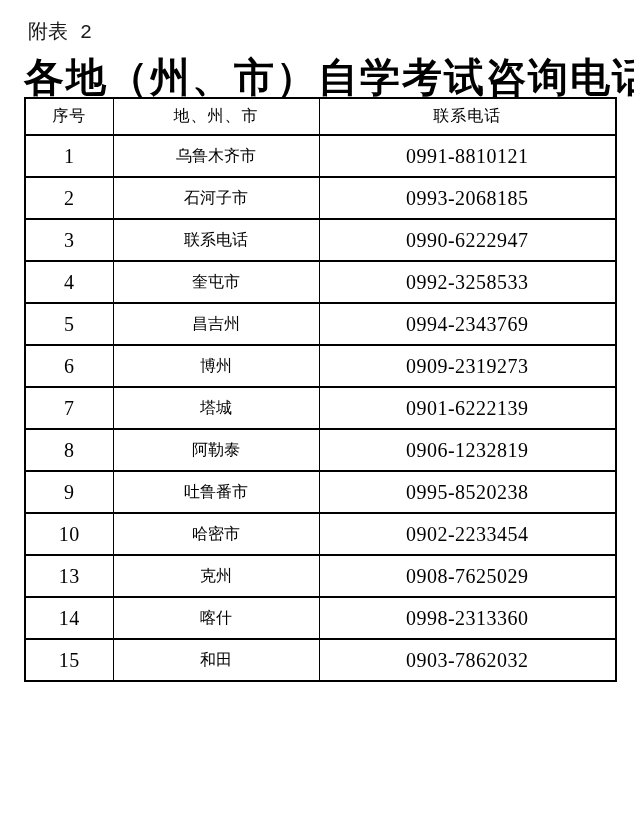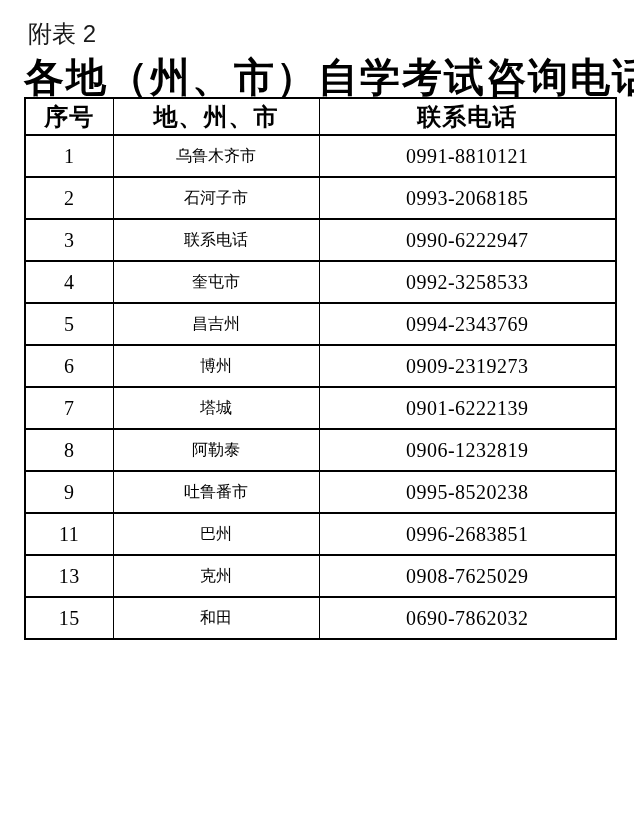--- a/index.html
+++ b/index.html
@@ -12,22 +12,22 @@
     width: 634px;
     height: 832px;
     background: #ffffff;
     color: #000000;
     overflow: hidden;
   }
   .appendix-label {
     position: absolute;
     left: 28px;
     top: 18px;
-    font-family: Liberation Sans, sans-serif;
-    font-size: 24px;
+    font-family: Liberation Mono, monospace;
+    font-size: 20px;
     color: #1a1a1a;
   }
   .page-title {
     position: absolute;
     left: 24px;
     top: 50px;
     width: 591px;
     text-align: center;
     font-family: "Liberation Sans", "DejaVu Sans", sans-serif;
     font-weight: bold;
@@ -52,22 +52,22 @@
     border-top-width: 2px;
     border-bottom-width: 2px;
     text-align: center;
     vertical-align: middle;
     padding: 0;
     overflow: hidden;
   }
   .phone-table th {
     height: 35px;
     font-family: "Liberation Sans", "DejaVu Sans", sans-serif;
-    font-weight: bold;
-    font-size: 24px;
+    font-weight: normal;
+    font-size: 16px;
     letter-spacing: 1px;
   }
   .phone-table td {
     height: 40px;
     font-family: "Liberation Serif", "DejaVu Serif", serif;
     font-size: 16px;
   }
   .phone-table td.cell-no,
   .phone-table td.cell-phone {
     font-size: 20px;
@@ -145,37 +145,42 @@
           <td class="cell-region">阿勒泰</td>
           <td class="cell-phone">0906-1232819</td>
         </tr>
 
         <tr>
           <td class="cell-no">9</td>
           <td class="cell-region">吐鲁番市</td>
           <td class="cell-phone">0995-8520238</td>
         </tr>
 
+        <tr>
+          <td class="cell-no">10</td>
+          <td class="cell-region">哈密市</td>
+          <td class="cell-phone">0902-2233454</td>
+        </tr>
 
-        <tr>
-          <td class="cell-no">11</td>
-          <td class="cell-region">巴州</td>
-          <td class="cell-phone">0996-2683851</td>
-        </tr>
 
 
         <tr>
           <td class="cell-no">13</td>
           <td class="cell-region">克州</td>
           <td class="cell-phone">0908-7625029</td>
         </tr>
 
+        <tr>
+          <td class="cell-no">14</td>
+          <td class="cell-region">喀什</td>
+          <td class="cell-phone">0998-2313360</td>
+        </tr>
 
         <tr>
           <td class="cell-no">15</td>
           <td class="cell-region">和田</td>
-          <td class="cell-phone">0690-7862032</td>
+          <td class="cell-phone">0903-7862032</td>
         </tr>
 
       </tbody>
   </table>
 
 </div>
 
 </body></html>

